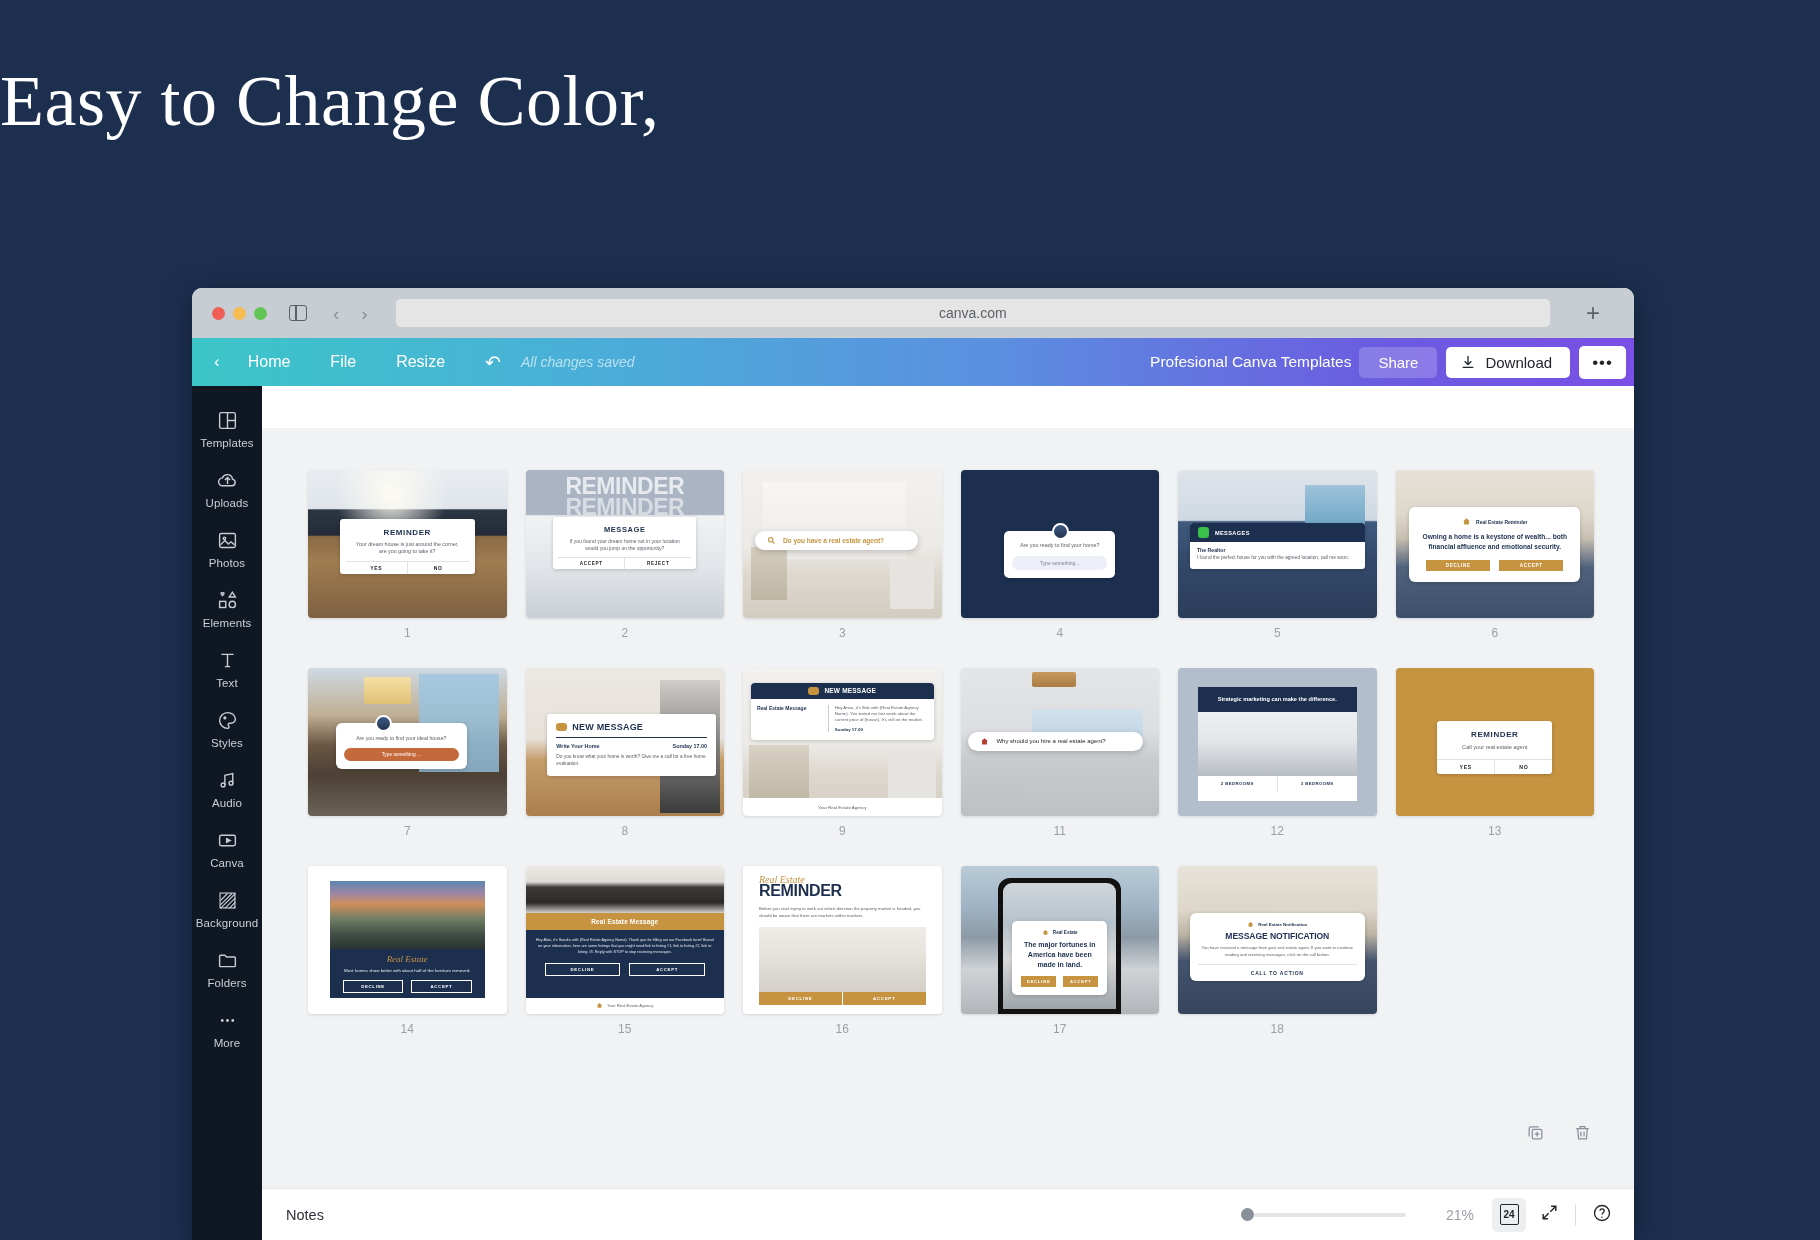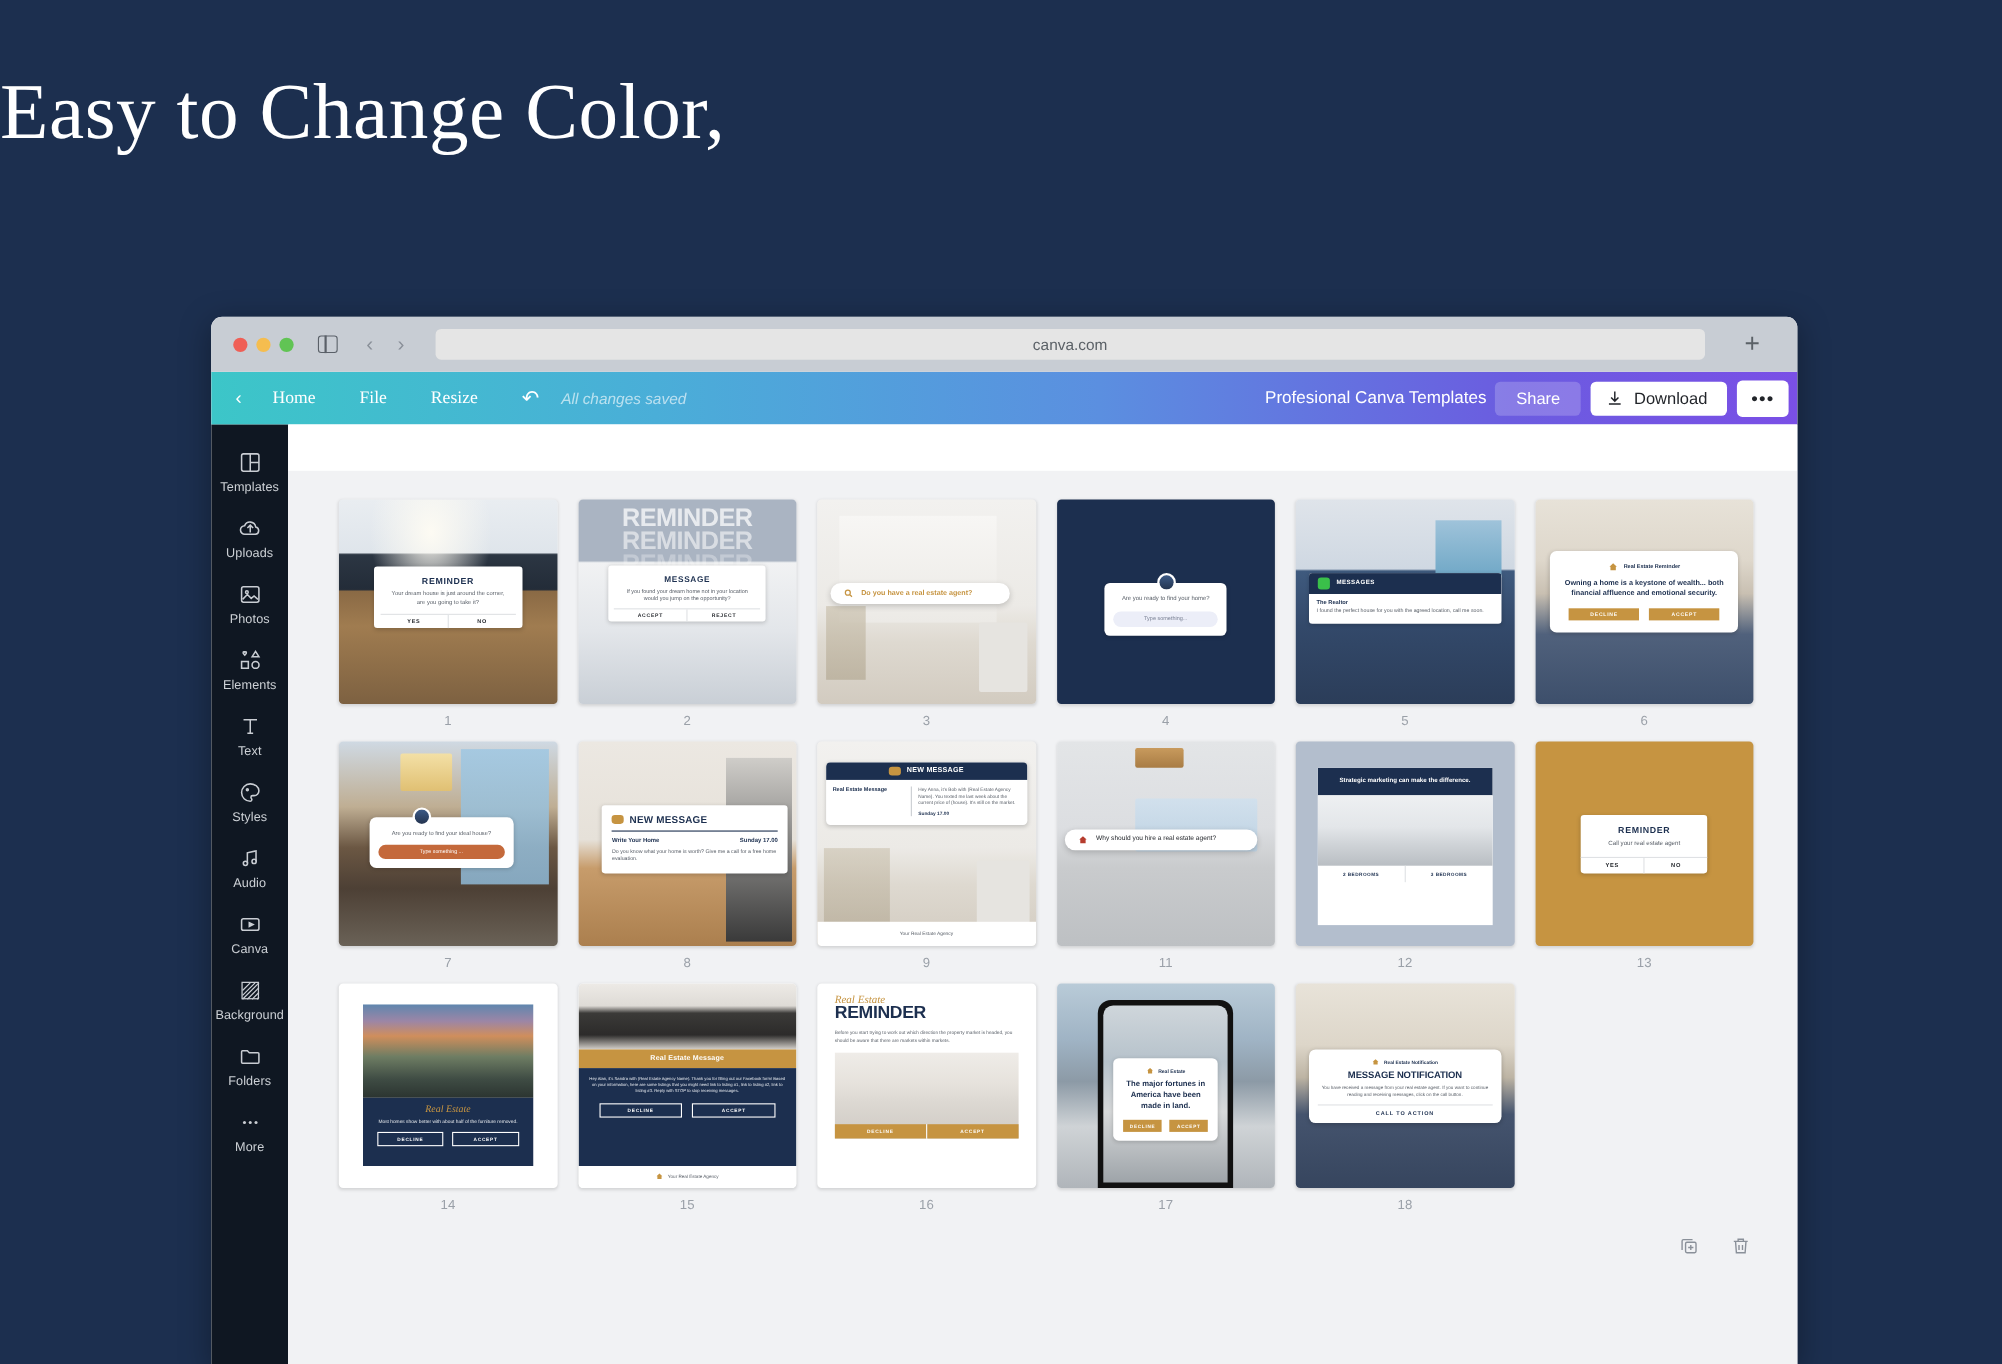--- a/index.html
+++ b/index.html
@@ -69,21 +69,21 @@
   
   .canva-toolbar {
     height: 48px;
     background: linear-gradient(90deg, #3cc6c8 0%, #4aaed8 28%, #5b8fe0 56%, #6b5ce0 82%, #7a4fe6 100%);
     display: flex; align-items: center;
     padding: 0 8px 0 14px;
     color: #fff;
   }
   .tb-left { display: flex; align-items: center; gap: 0; }
   .tb-back { font-size: 17px; font-weight: 300; padding: 0 8px; }
-  .tb-item { font-size: 16px; padding: 0 20px; white-space: nowrap; font-family: Liberation Serif, serif; }
+  .tb-item { font-size: 16px; padding: 0 20px; white-space: nowrap; }
   .tb-undo { font-size: 19px; padding: 0 16px 0 20px; }
   .tb-saved { font-size: 14px; font-style: italic; color: rgba(255,255,255,.62); padding-left: 4px; white-space: nowrap; }
   .tb-spacer { flex: 1; }
   .tb-brand { font-size: 15.5px; padding-right: 8px; white-space: nowrap; }
   .tb-share {
     background: rgba(255,255,255,.2); border-radius: 5px;
     padding: 7px 19px; font-size: 15px; margin-right: 9px;
   }
   .tb-download {
     background: #fff; color: #22252a; border-radius: 5px;
@@ -118,24 +118,25 @@
   .canvas-area { flex: 1; background: #f1f2f4; padding: 26px 40px 0 46px; position: relative; overflow: hidden; }
 
   .grid {
     display: grid;
     grid-template-columns: repeat(6, 1fr);
     column-gap: 19px;
     row-gap: 12px;
   }
   .cell { display: flex; flex-direction: column; align-items: center; }
   .thumb {
-    width: 100%; height: 186px;
+    width: 100%; height: 148px;
     border-radius: 4px; overflow: hidden; position: relative;
     box-shadow: 0 1px 3px rgba(0,0,0,.13);
     background: #dfe2e6;
+    margin-top: 16px;
   }
   .cell-num { font-size: 12px; color: #9aa0a8; margin-top: 8px; }
 
   .row-tools { position: absolute; right: 42px; display: flex; gap: 28px; color: #8a9099; }
   .row-tools svg { width: 19px; height: 19px; }
 
   .notes-bar {
     height: 52px; background: #fff; border-top: 1px solid #e6e8ea;
     display: flex; align-items: center; padding: 0 22px 0 24px; flex: none;
   }
@@ -722,16 +723,41 @@
             <path d="M16 5H5.6A1.6 1.6 0 004 6.6V17"></path>
             <path d="M14 11v6M11 14h6"></path>
           </svg>
           <svg viewBox="0 0 24 24" fill="none" stroke="#8a9099" stroke-width="1.6">
             <path d="M4 7h16M9 7V4.6h6V7M6 7l1 13h10l1-13"></path>
               <path d="M10 11v6M14 11v6"></path>
           </svg>
         </div>
       </div>
 
+      <div class="notes-bar">
+        <div class="notes-label">Notes</div>
+        <div class="nb-spacer"></div>
+        <div class="zoom-slider">
+          <div class="zs-knob"></div>
+          <div class="zs-track"></div>
+        </div>
+        <div class="zoom-pct">21%</div>
+        <div class="pagecount">
+          <div class="pc-box">24</div>
+        </div>
+        <div class="expand-btn">
+          <svg viewBox="0 0 24 24" width="19" height="19" fill="none" stroke="#22252a" stroke-width="1.8">
+            <path d="M14 4h6v6M20 4l-7 7M10 20H4v-6M4 20l7-7"></path>
+          </svg>
+        </div>
+        <div class="nb-sep"></div>
+        <div class="help-btn">
+          <svg viewBox="0 0 24 24" width="20" height="20" fill="none" stroke="#22252a" stroke-width="1.6">
+            <circle cx="12" cy="12" r="9"></circle>
+            <path d="M9.6 9.4a2.5 2.5 0 114.1 2c-.9.7-1.6 1.2-1.6 2.3"></path>
+            <circle cx="12" cy="17" r=".9" fill="#22252a" stroke="none"></circle>
+          </svg>
+        </div>
+      </div>
 
     </div>
   </div>
 </div>
 
 </body></html>

